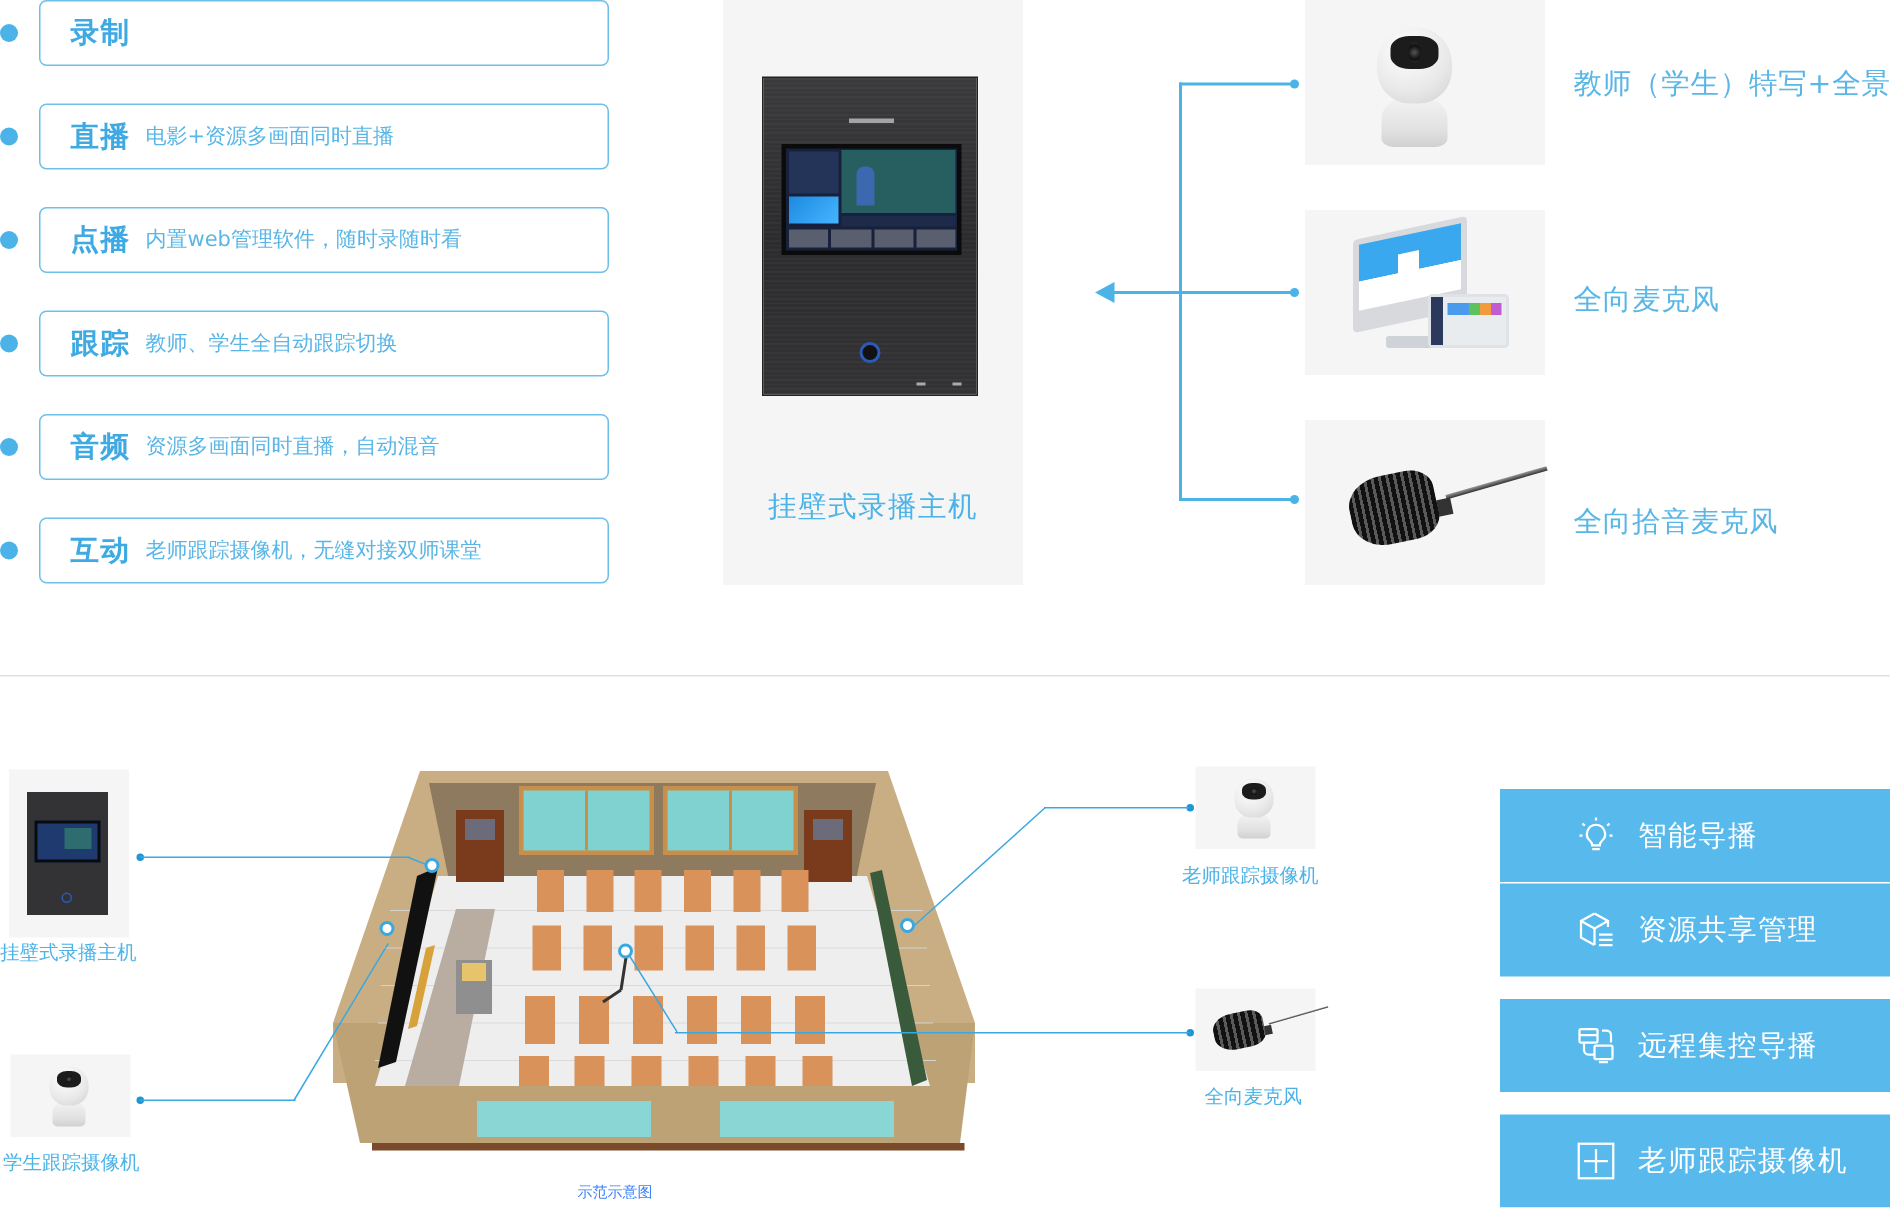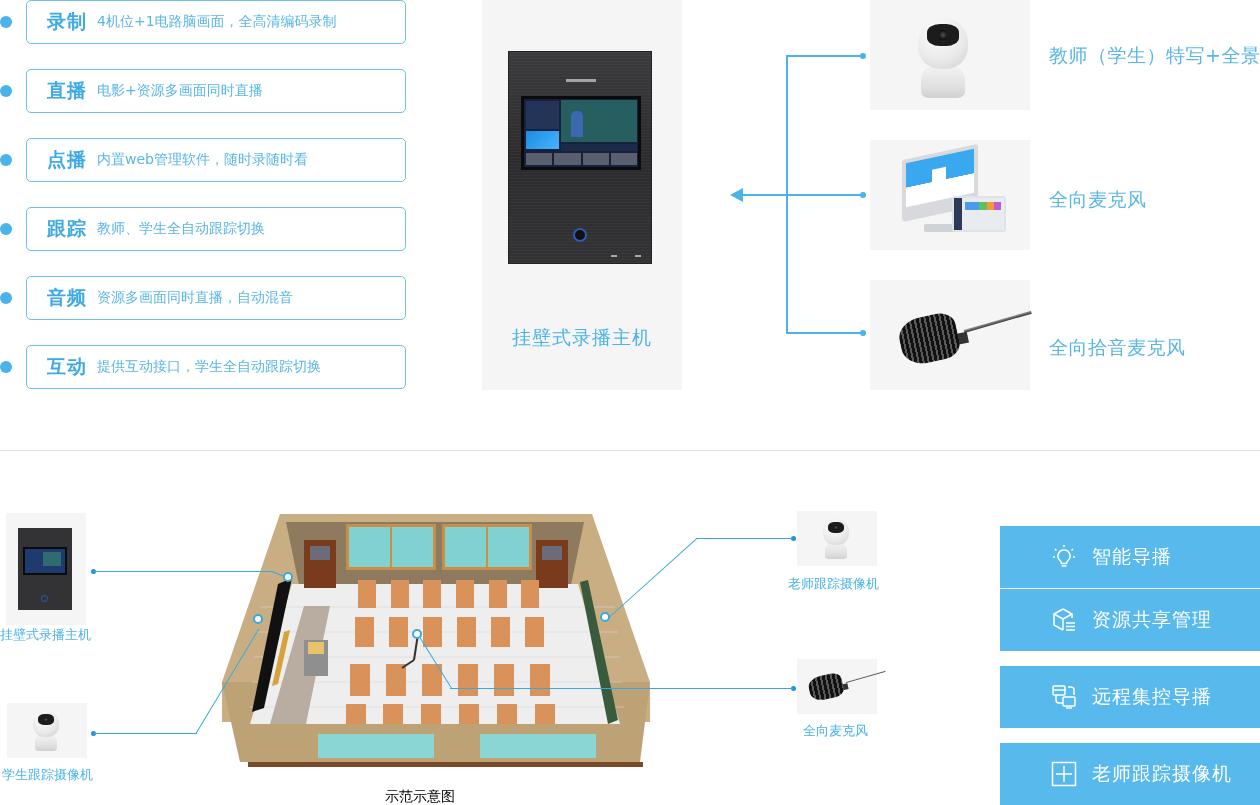--- a/index.html
+++ b/index.html
@@ -71,40 +71,39 @@
   
   .thumb { position: absolute; background: #f5f5f5; }
   .thumb-label { position: absolute; font-size: 13px; color: #4bb3e8; white-space: nowrap; }
   .mini-host { position: absolute; left: 12px; top: 14px; width: 54px; height: 82px; background: #333336; }
   .mini-host .scr { position: absolute; left: 5px; top: 19px; width: 44px; height: 28px; background: #1f3a6e; border: 2px solid #0b0b0b; }
   .mini-host .scr::after { content: ""; position: absolute; right: 4px; top: 3px; width: 18px; height: 14px; background: #2f6c70; }
   .mini-host .k { position: absolute; left: 23px; top: 67px; width: 7px; height: 7px; border-radius: 50%; border: 1px solid #2c5ab5; }
 
   
   .room { position: absolute; left: 220px; top: 512px; width: 440px; height: 260px; }
-  .caption { position: absolute; left: 385px; top: 788px; font-size: 14px; color: #000000; text-align: center; }
+  .caption { position: absolute; left: 385px; top: 788px; font-size: 10px; color: #3b82f6; text-align: center; }
 
   .bline { position: absolute; background: #3aa8e0; height: 1px; }
   .bdot { position: absolute; width: 5px; height: 5px; border-radius: 50%; background: #1e96d6; }
   .ring { position: absolute; width: 10px; height: 10px; border-radius: 50%; background: #fff; border: 2px solid #3aa8e0; }
 
   
   .fbtn { position: absolute; left: 1000px; width: 260px; height: 62px; background: #58b9ec; display: flex; align-items: center; color: #ffffff; font-size: 19px; letter-spacing: 1px; cursor: pointer; }
   .fbtn .ico { width: 28px; height: 28px; margin-left: 50px; margin-right: 14px; display: flex; align-items: center; justify-content: center; }
   .fbtn .ico svg { width: 26px; height: 26px; }
 </style>
 </head>
 <body>
 
 <div>
   <div class="feature" style="top:0px">
     <span class="dot"></span>
     <div class="box">
       <span class="title">录制</span>
-      <span class="desc">4机位+1电路脑画面，全高清编码录制</span>
     </div>
   </div>
   <div class="feature" style="top:69px">
     <span class="dot"></span>
     <div class="box">
       <span class="title">直播</span>
       <span class="desc">电影+资源多画面同时直播</span>
     </div>
   </div>
   <div class="feature" style="top:138px">
@@ -125,21 +124,21 @@
     <span class="dot"></span>
     <div class="box">
       <span class="title">音频</span>
       <span class="desc">资源多画面同时直播，自动混音</span>
     </div>
   </div>
   <div class="feature" style="top:345px">
     <span class="dot"></span>
     <div class="box">
       <span class="title">互动</span>
-      <span class="desc">提供互动接口，学生全自动跟踪切换</span>
+      <span class="desc">老师跟踪摄像机，无缝对接双师课堂</span>
     </div>
   </div>
 </div>
 
 <div class="host-card">
   <div class="host-device">
     <div class="stripe"></div>
     <div class="brand"></div>
     <div class="screen">
       <div class="screen-in">

